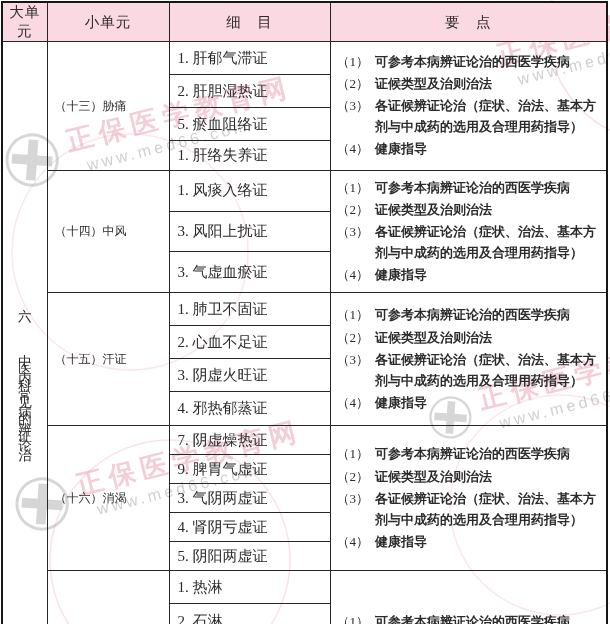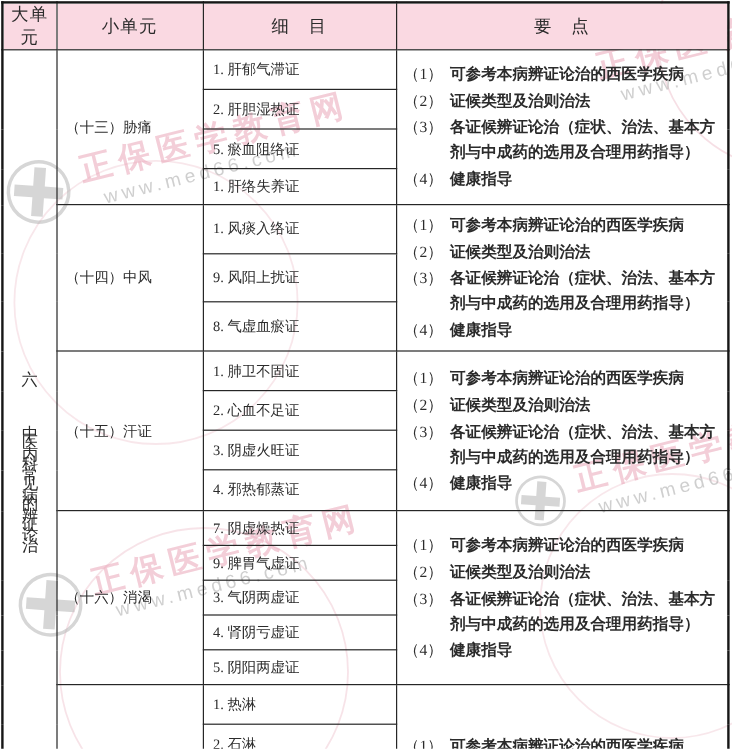--- a/index.html
+++ b/index.html
@@ -41,21 +41,21 @@
   .rh34{height:34px;} .rh29{height:29px;} .rh100{height:100px;}
 
   td.da-unit { vertical-align:top; }
   .da-unit-inner { display:flex; flex-direction:column; align-items:center;
                    padding-top:266px; font-size:13.5px; }
   .da-unit-number { margin-bottom:17px; }
   .da-unit-title { writing-mode:vertical-rl; text-orientation:upright;
                    letter-spacing:8.5px; line-height:1; }
 
   td.group-name { font-size:12px; padding-left:7px; vertical-align:middle; }
-  td.detail     { font-size:12px; padding-left:8px; vertical-align:middle; }
+  td.detail     { font-size:15px; padding-left:8px; vertical-align:middle; }
 
   td.points { vertical-align:middle; padding:5px 6px 5px 6px; font-size:13px; }
   td.points-bottom { vertical-align:top; padding-top:39px; }
   .pt { display:flex; margin:1.5px 0; line-height:1.6; }
   .pt-marker { flex-shrink:0; margin-right:6px; }
   .pt-text { flex:1;font-weight:bold; }
 </style>
 </head>
 <body>
 
@@ -201,26 +201,26 @@
         <span class="pt-text">各证候辨证论治（症状、治法、基本方剂与中成药的选用及合理用药指导）</span>
       </div>
       <div class="pt">
         <span class="pt-marker">（4）</span>
         <span class="pt-text">健康指导</span>
       </div>
     </td>
   </tr>
   <tr class="rh37">
     <td class="detail">
-      <span>9. 风阳上扰证</span>
+      <span>3. 风阳上扰证</span>
     </td>
   </tr>
   <tr class="rh39">
     <td class="detail">
-      <span>8. 气虚血瘀证</span>
+      <span>3. 气虚血瘀证</span>
     </td>
   </tr>
 
   <tr class="rh33">
     <td class="group-name" rowspan="4">
       <span>（十五）汗证</span>
     </td>
     <td class="detail">
       <span>1. 肺卫不固证</span>
     </td>

